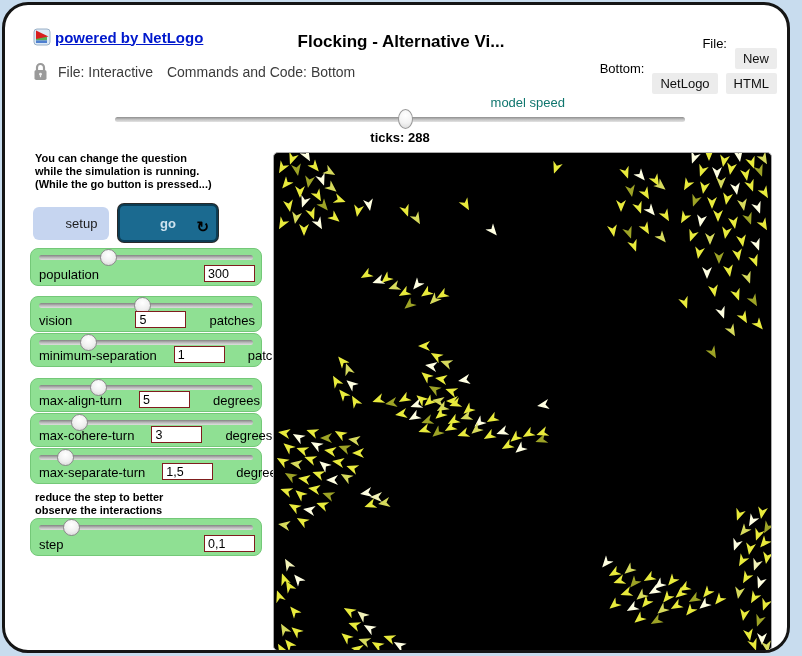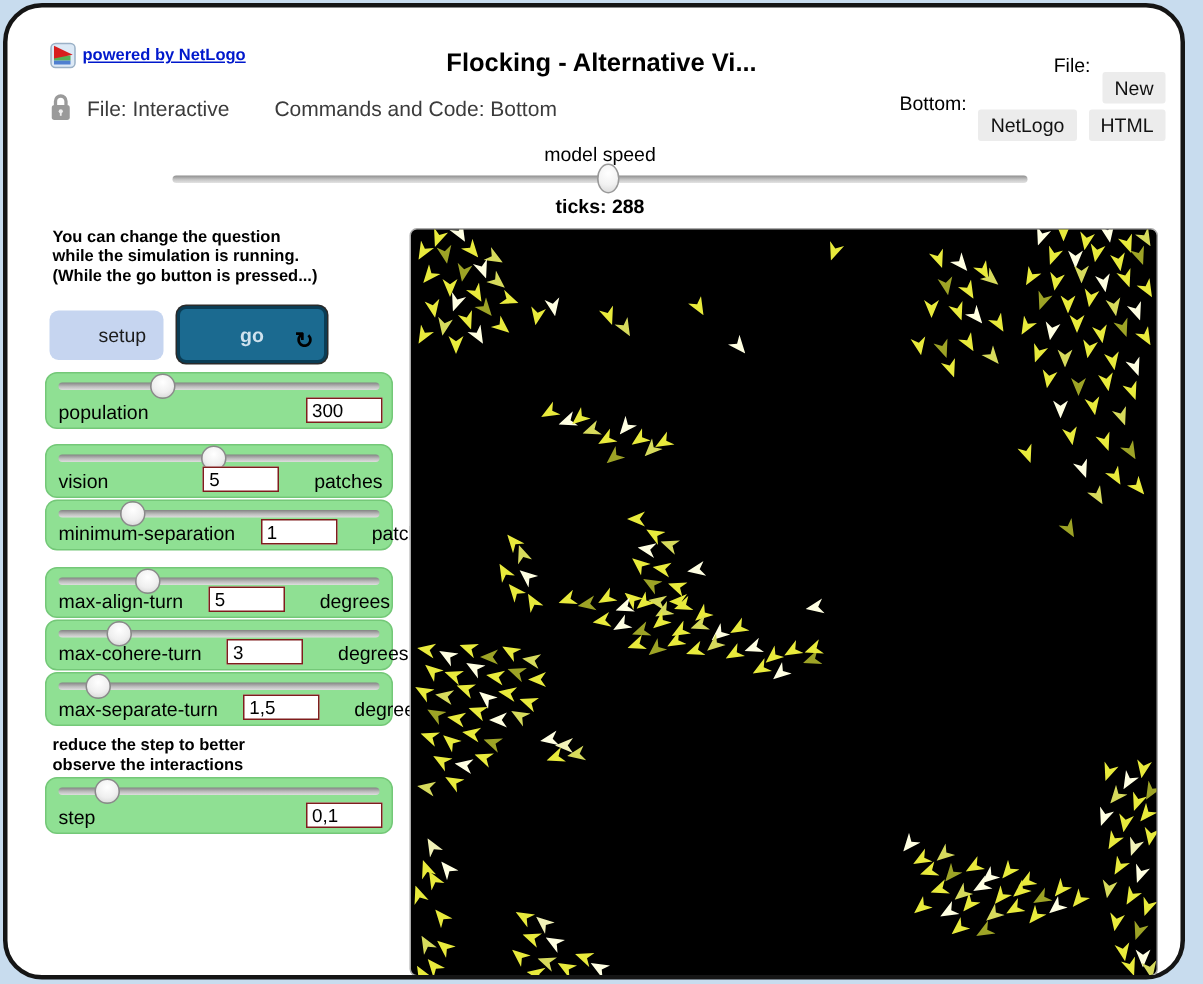--- a/index.html
+++ b/index.html
@@ -3,33 +3,33 @@
 <meta charset="utf-8">
 <style>
   html,body{margin:0;padding:0;width:802px;height:656px;overflow:hidden;
     background:#c8dcee;font-family:"Liberation Sans",sans-serif;}
   .window{position:absolute;left:2px;top:2px;width:782px;height:645px;
     background:#fff;border:3px solid #151515;border-radius:26px;}
   .content{position:absolute;left:0;top:0;right:0;bottom:0;overflow:hidden;}
 
   
   .brand{position:absolute;left:28px;top:23px;display:flex;align-items:center;gap:4px;}
-  .brand a{color:#0018cc;font-size:11px;font-weight:600;text-decoration:underline;}
+  .brand a{color:#0018cc;font-size:15px;font-weight:600;text-decoration:underline;}
   .title{position:absolute;left:216px;top:27px;width:360px;text-align:center;
     font-size:17px;font-weight:bold;color:#000;}
   .fileRow{position:absolute;right:10px;top:13px;display:flex;align-items:center;gap:8px;font-size:13px;}
   .exportRow{position:absolute;right:10px;top:38px;display:flex;align-items:center;gap:8px;font-size:13px;}
   .hbtn{background:#ececec;border:none;border-radius:2px;padding:3px 8px;font-size:13px;
     font-family:"Liberation Sans",sans-serif;color:#111;cursor:pointer;margin-top:30px;}
   .modeRow{position:absolute;left:28px;top:57px;display:flex;align-items:center;gap:10px;
     font-size:14px;color:#3b3b3b;}
-  .modeRow .cc{margin-left:20px;}
+  .modeRow .cc{margin-left:4px;}
 
   
-  .speedLabel{position:absolute;left:230px;top:90px;width:330px;text-align:center;font-size:13px;color:#000000;}
+  .speedLabel{position:absolute;left:230px;top:90px;width:330px;text-align:right;font-size:13px;color:#0f766e;}
   .speedTrack{position:absolute;left:110px;top:112px;width:570px;height:5px;border-radius:4px;
     background:linear-gradient(180deg,#8e8e8e 0%,#c6c6c6 55%,#e3e3e3 100%);}
   .speedThumb{position:absolute;top:-8px;width:15px;height:20px;border-radius:50%;
     background:radial-gradient(circle at 50% 30%,#ffffff 0%,#f2f2f2 55%,#d8d8d8 100%);
     border:1px solid #999;box-sizing:border-box;}
   .ticks{position:absolute;left:230px;top:125px;width:330px;text-align:center;
     font-size:13px;font-weight:600;color:#000;}
 
   
   .panel{position:absolute;left:25px;top:147px;width:236px;height:420px;}

